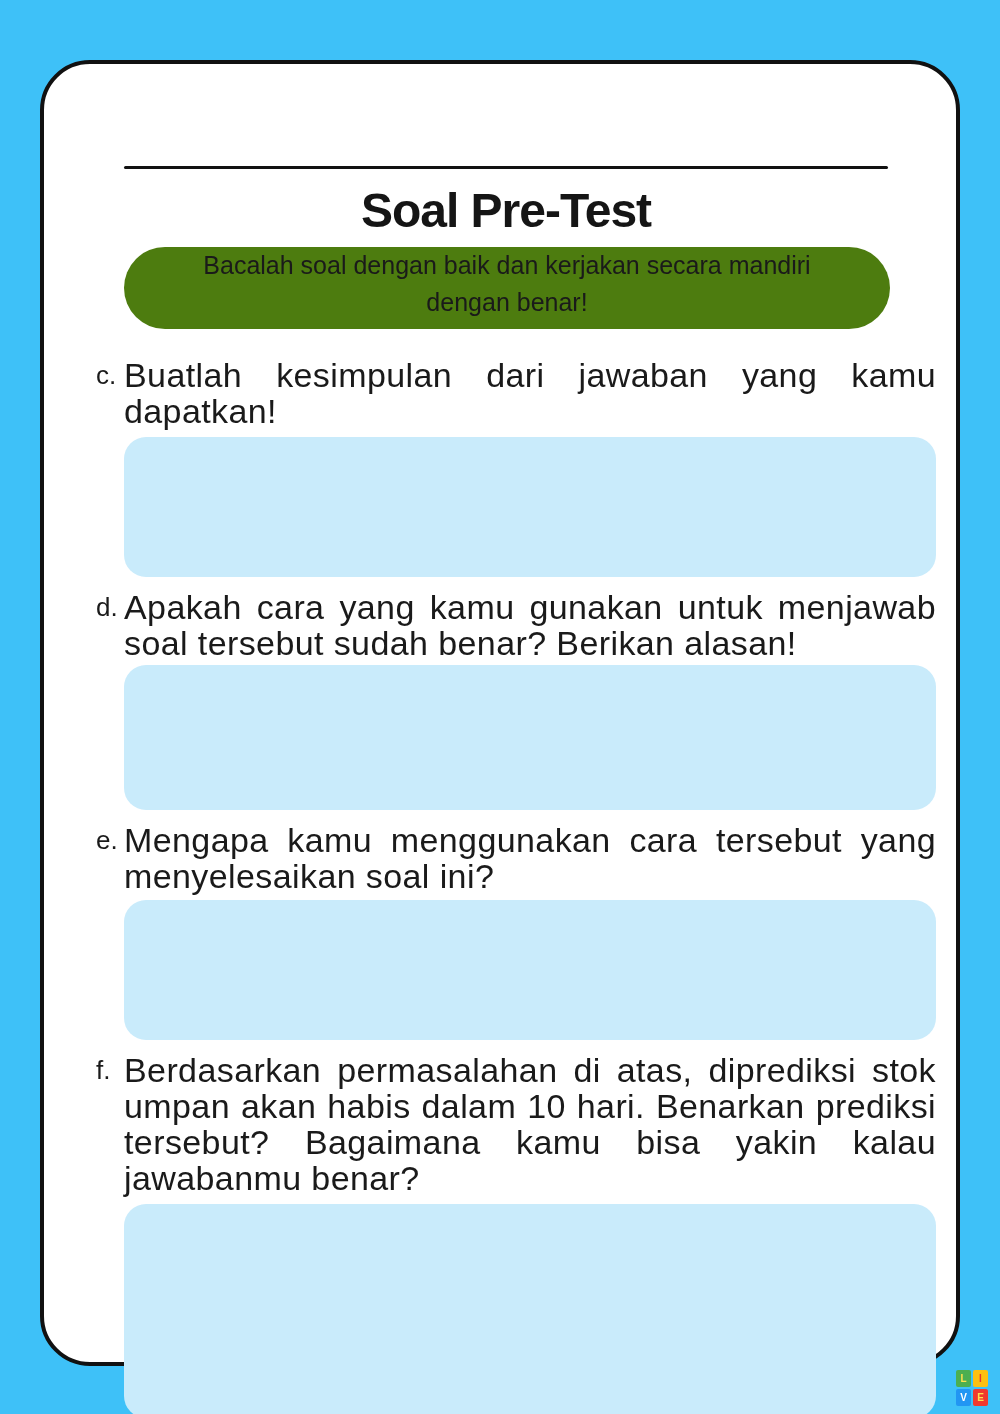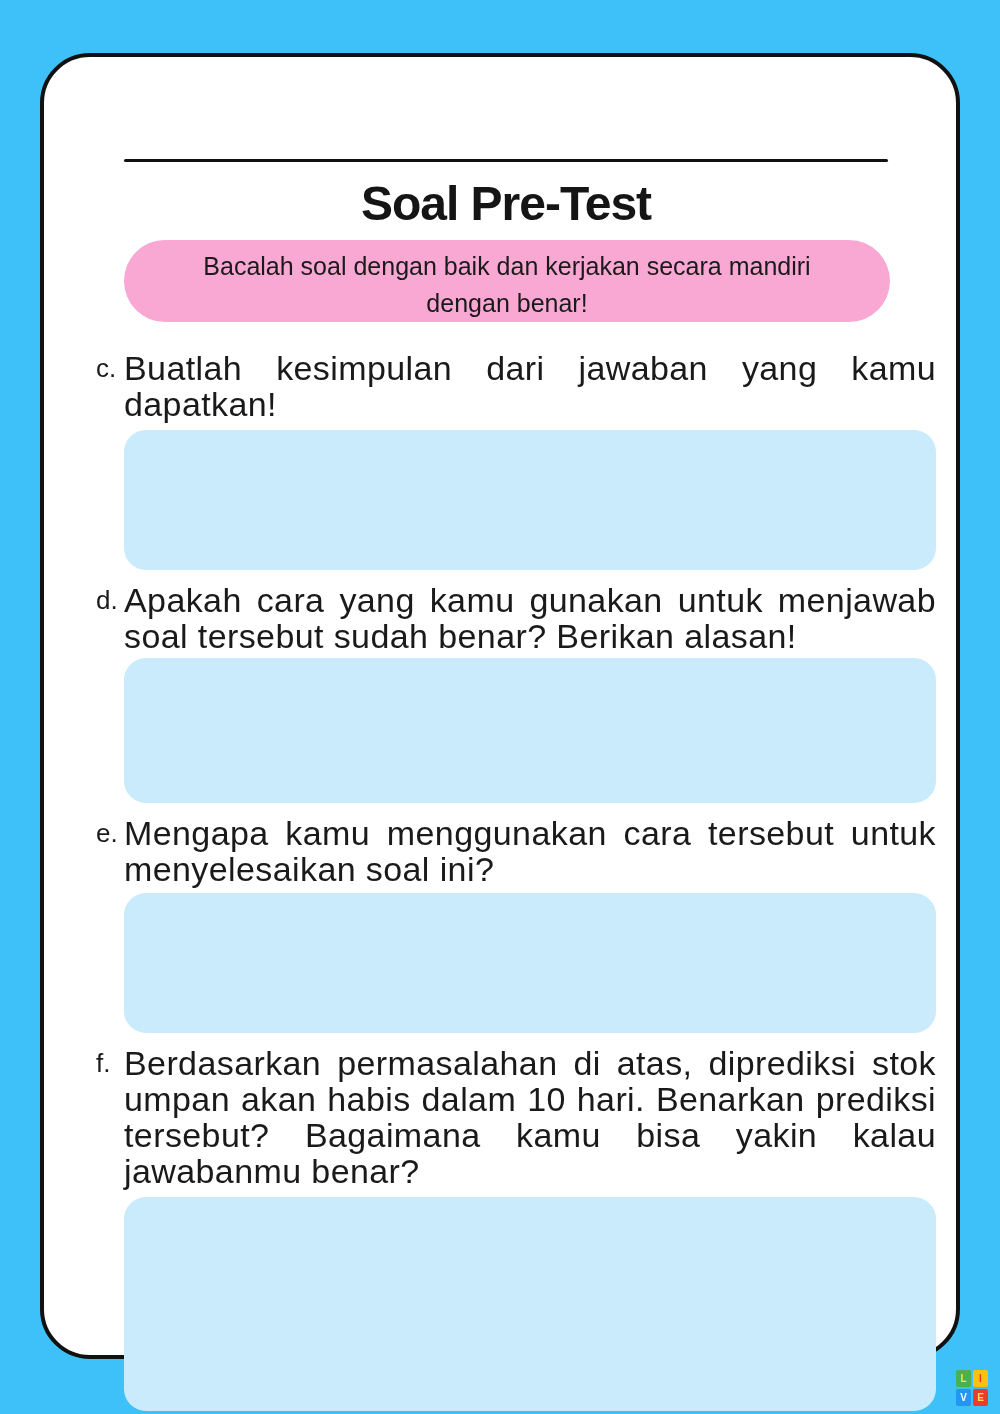--- a/index.html
+++ b/index.html
@@ -11,21 +11,21 @@
     height: 1414px;
     position: relative;
     background: #3EC1F8;
     font-family: "Liberation Sans", sans-serif;
     color: #1A1A1A;
     overflow: hidden;
   }
   .card {
     position: absolute;
     left: 40px;
-    top: 53px;
+    top: 60px;
     width: 920px;
     height: 1306px;
     box-sizing: border-box;
     background: #FFFFFF;
     border: 4px solid #111111;
     border-radius: 50px;
     padding: 0 20px 0 52px;
   }
   .topline {
     height: 3px;
@@ -41,23 +41,23 @@
     font-size: 48px;
     line-height: 56px;
     font-weight: bold;
     letter-spacing: -1px;
     color: #151515;
   }
   .pill {
     margin: 8px 46px 0 28px;
     height: 82px;
     border-radius: 41px;
-    background: #f9a8d4;
+    background: #4d7c0f;
     display: flex;
-    align-items: flex-end;
+    align-items: flex-start;
     justify-content: center;
   }
   .pill p {
     margin: 0;
     max-width: 640px;
     text-align: center;
     font-size: 25px;
     line-height: 37px;
   }
   .q-row {
@@ -144,21 +144,21 @@
   <div class="answer-box box-c"></div>
 
   <div class="q-row mt-q">
     <div class="q-label">d.</div>
     <div class="q-text">Apakah cara yang kamu gunakan untuk menjawab soal tersebut sudah benar? Berikan alasan!</div>
   </div>
   <div class="answer-box box-d"></div>
 
   <div class="q-row mt-q">
     <div class="q-label">e.</div>
-    <div class="q-text">Mengapa kamu menggunakan cara tersebut untuk menyelesaikan soal ini?</div>
+    <div class="q-text">Mengapa kamu menggunakan cara tersebut yang menyelesaikan soal ini?</div>
   </div>
   <div class="answer-box box-e"></div>
 
   <div class="q-row mt-q">
     <div class="q-label">f.</div>
     <div class="q-text">Berdasarkan permasalahan di atas, diprediksi stok umpan akan habis dalam 10 hari. Benarkan prediksi tersebut? Bagaimana kamu bisa yakin kalau jawabanmu benar?</div>
   </div>
   <div class="answer-box box-f"></div>
 
 </div>

